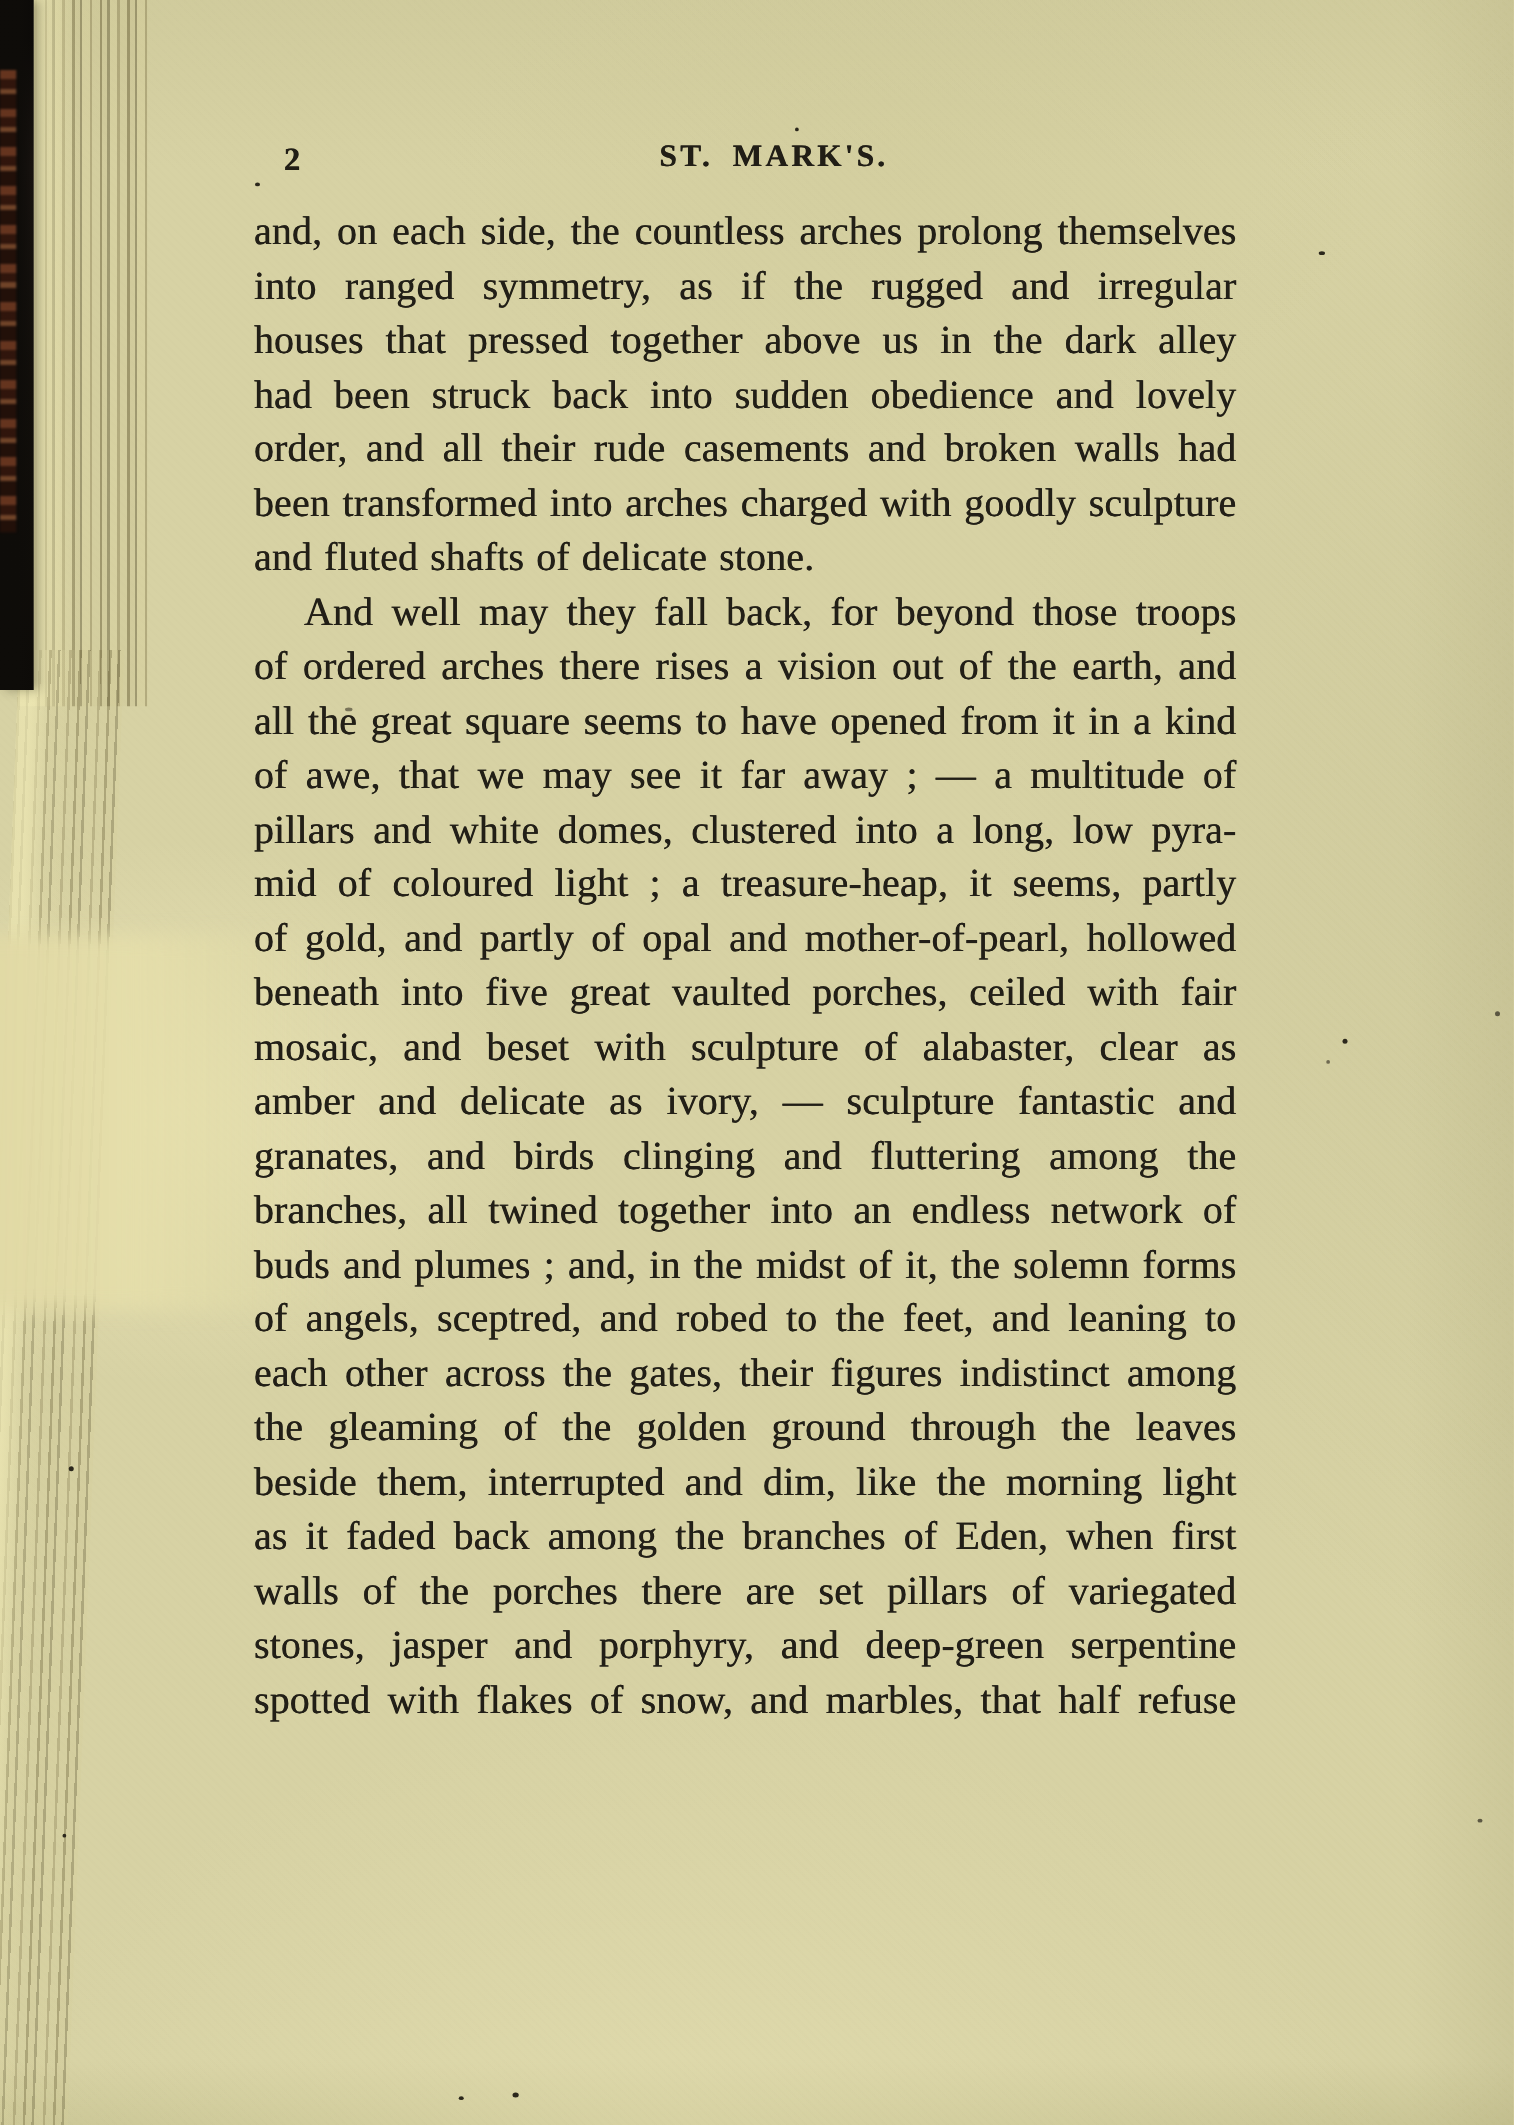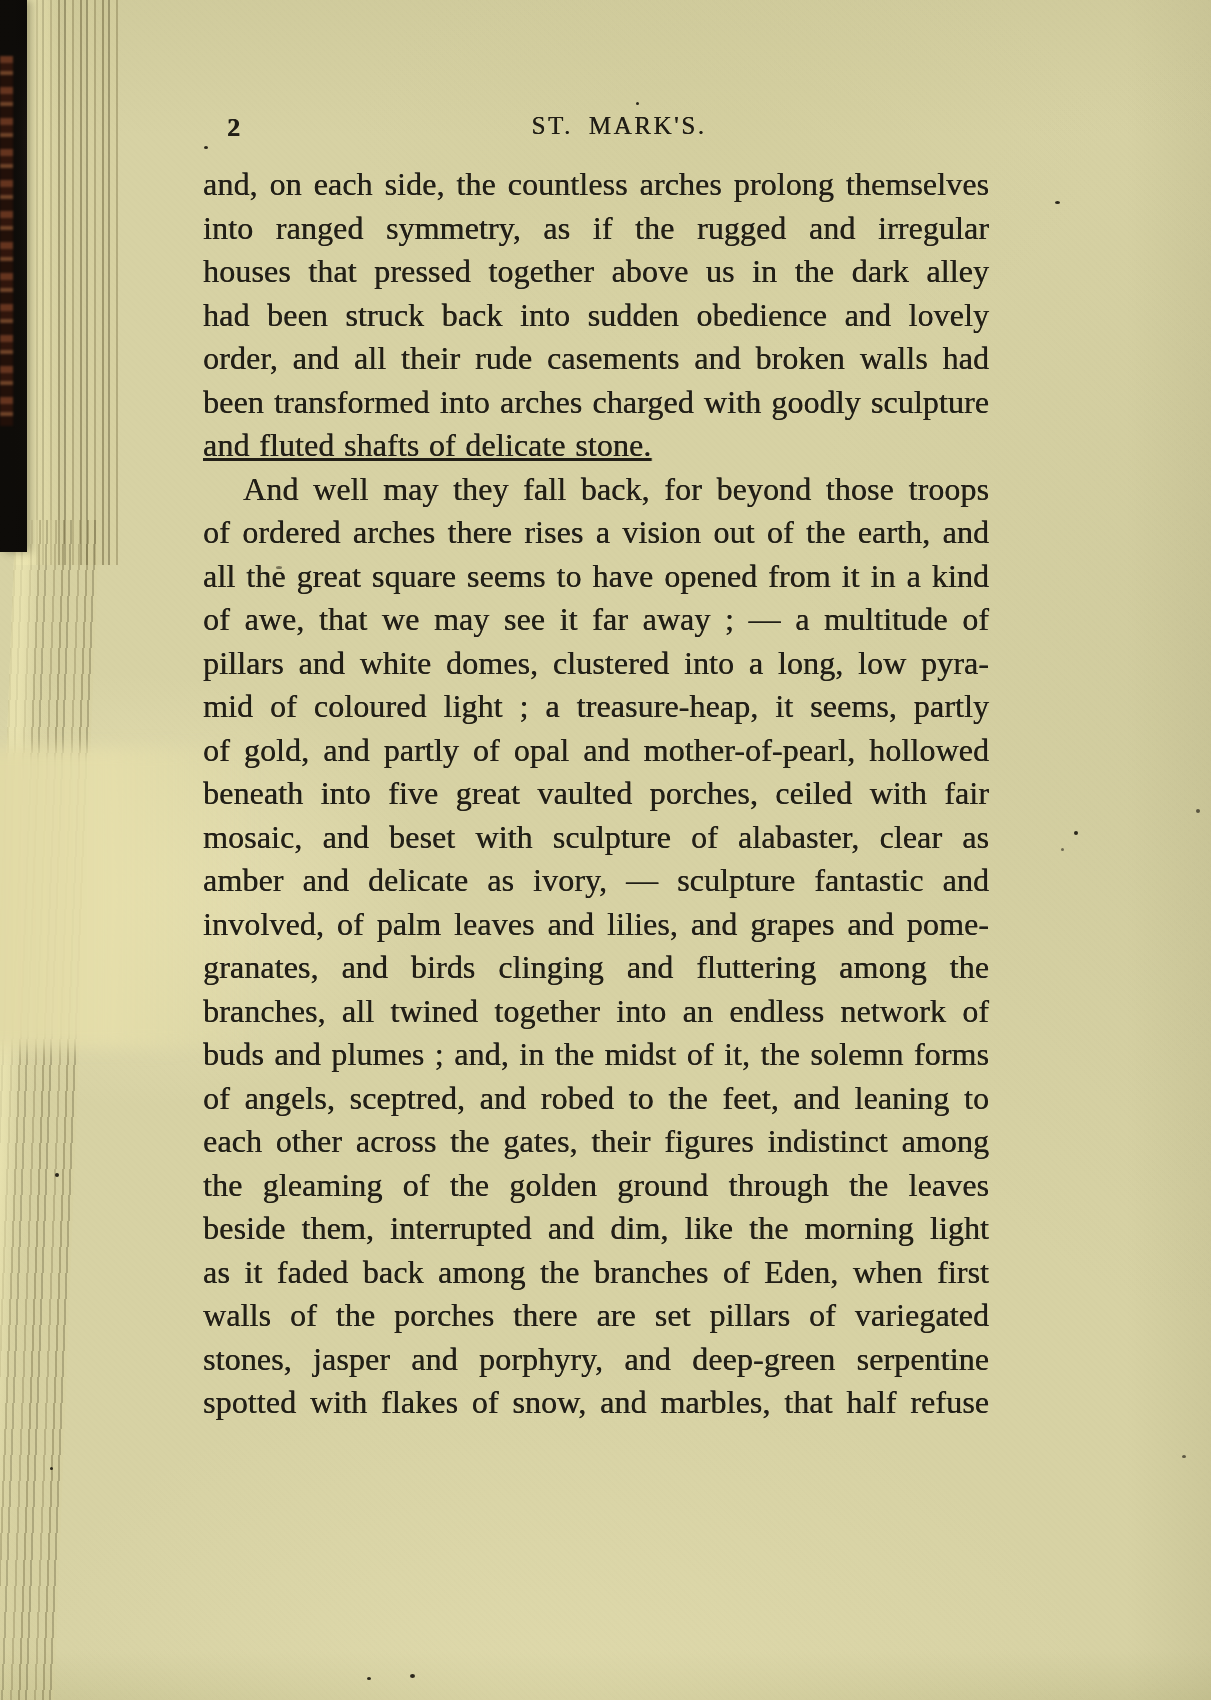--- a/index.html
+++ b/index.html
@@ -77,31 +77,31 @@
 
   
   .header { position:absolute; left:203px; top:111px; width:786px; height:38px; z-index:6; color:#211e16; }
   .pagenum {
     position:absolute; left:24px; top:2px;
     font-size:26px; font-weight:bold; letter-spacing:1px;
     text-shadow:0.4px 0 0 currentColor;
   }
   .title {
     position:absolute; left:0; right:0; top:1px; text-align:center; padding-left:46px;
-    font-size:25px; font-weight:normal; letter-spacing:2.6px; word-spacing:7px;
+    font-size:25px; font-weight:bold; letter-spacing:2.6px; word-spacing:7px;
     text-shadow:0.4px 0 0 currentColor;
   }
   .body-text {
     position:absolute; left:203px; top:163px; width:786px; z-index:6;
     color:#221f17; font-size:32px; line-height:43.5px;
     word-spacing:1.5px; letter-spacing:0.1px;
     text-shadow:0.35px 0 0 currentColor;
   }
   .line { text-align:justify; text-align-last:justify; white-space:normal; }
-  .line.endline { text-align-last:left;text-decoration:underline; }
+  .line.endline { text-align-last:left; }
   .line.indent { padding-left:40px; }
 
   
   .speck { position:absolute; z-index:7; background:#2b271c; border-radius:50%; }
 </style>
 </head>
 <body>
 
 <div class="photo">
   <div class="paper"></div>
@@ -129,21 +129,20 @@
       <div class="line indent">And well may they fall back, for beyond those troops</div>
       <div class="line">of ordered arches there rises a vision out of the earth, and</div>
       <div class="line">all the great square seems to have opened from it in a kind</div>
       <div class="line">of awe, that we may see it far away ; — a multitude of</div>
       <div class="line">pillars and white domes, clustered into a long, low pyra-</div>
       <div class="line">mid of coloured light ; a treasure-heap, it seems, partly</div>
       <div class="line">of gold, and partly of opal and mother-of-pearl, hollowed</div>
       <div class="line">beneath into five great vaulted porches, ceiled with fair</div>
       <div class="line">mosaic, and beset with sculpture of alabaster, clear as</div>
       <div class="line">amber and delicate as ivory, — sculpture fantastic and</div>
-      <div class="line">involved, of palm leaves and lilies, and grapes and pome-</div>
       <div class="line">granates, and birds clinging and fluttering among the</div>
       <div class="line">branches, all twined together into an endless network of</div>
       <div class="line">buds and plumes ; and, in the midst of it, the solemn forms</div>
       <div class="line">of angels, sceptred, and robed to the feet, and leaning to</div>
       <div class="line">each other across the gates, their figures indistinct among</div>
       <div class="line">the gleaming of the golden ground through the leaves</div>
       <div class="line">beside them, interrupted and dim, like the morning light</div>
       <div class="line">as it faded back among the branches of Eden, when first</div>
       <div class="line">walls of the porches there are set pillars of variegated</div>
       <div class="line">stones, jasper and porphyry, and deep-green serpentine</div>

